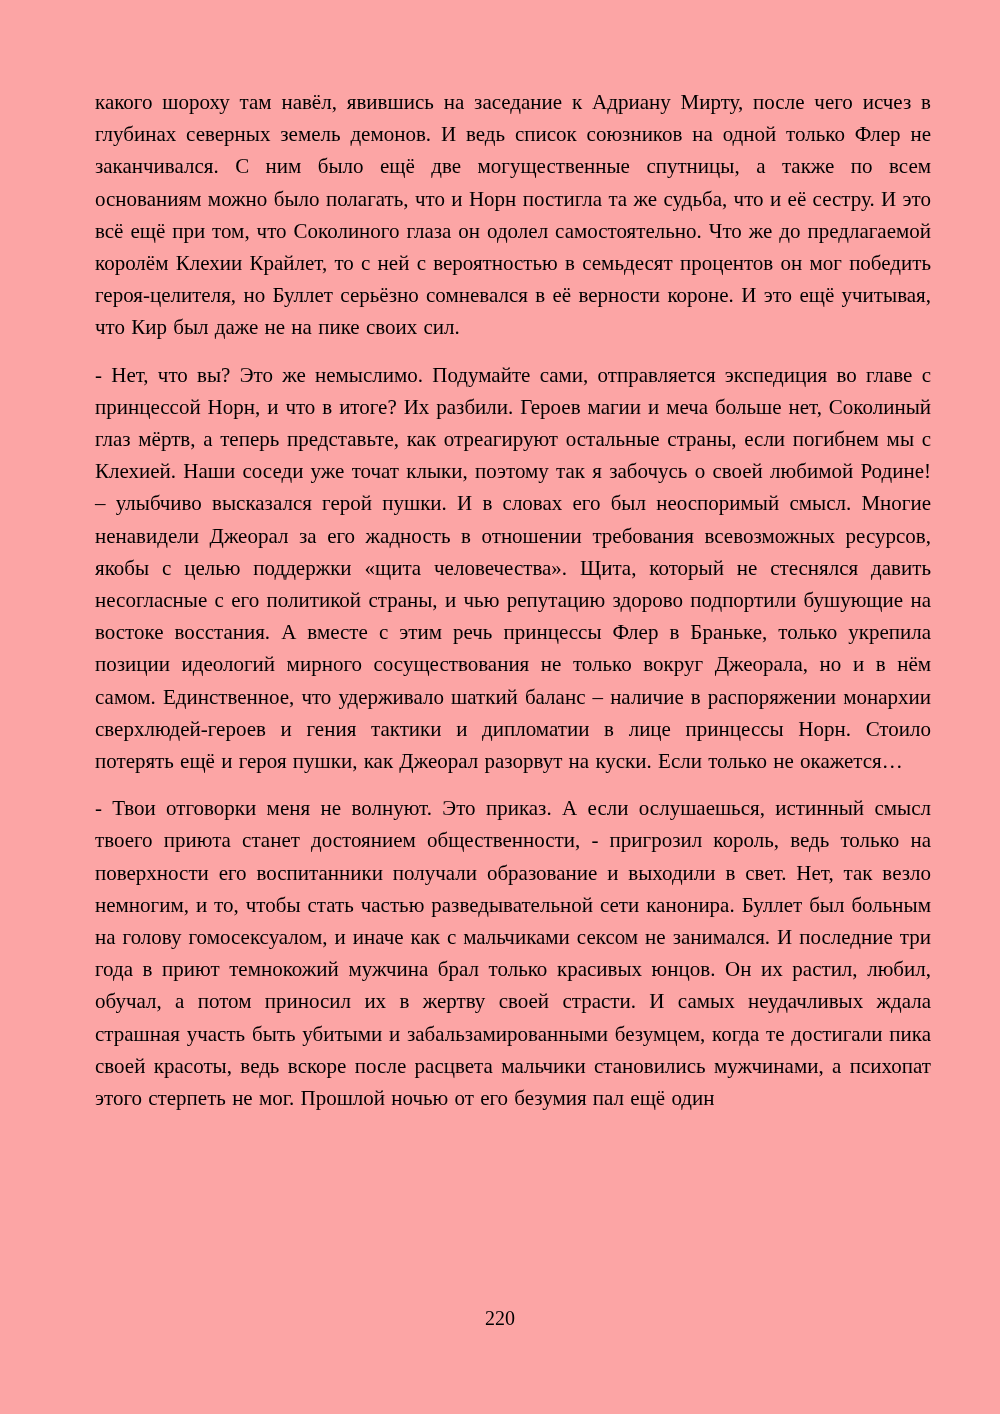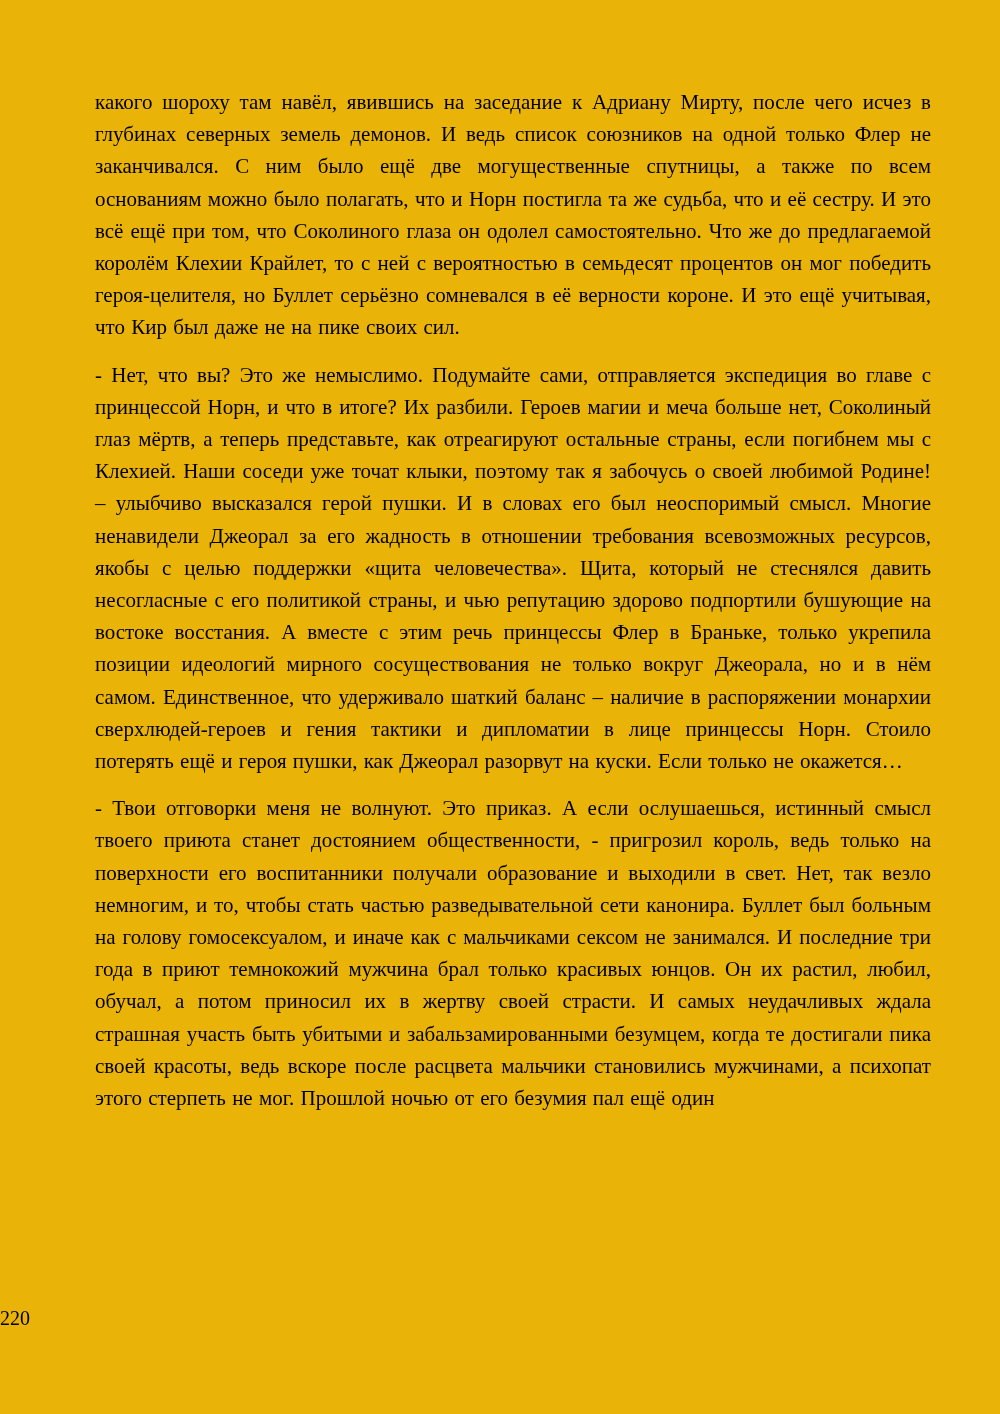--- a/index.html
+++ b/index.html
@@ -4,21 +4,21 @@
 <style>
   html, body {
     margin: 0;
     padding: 0;
     background: #ffffff;
   }
   .page {
     position: relative;
     width: 1000px;
     height: 1414px;
-    background: #eab308;
+    background: #fca5a5;
     color: #000000;
     font-family: "Liberation Serif", "DejaVu Serif", serif;
     overflow: hidden;
   }
   .text-block {
     position: absolute;
     left: 95px;
     top: 86px;
     width: 836px;
     font-size: 21px;
@@ -29,21 +29,21 @@
   .text-block p {
     margin: 0 0 15px 0;
     padding: 0;
     word-spacing: 1px;
   }
   .page-number {
     position: absolute;
     left: 0;
     top: 1306px;
     width: 100%;
-    text-align: left;
+    text-align: center;
     font-size: 20px;
     line-height: 24px;
   }
 </style>
 </head>
 <body>
 
 <div class="page">
   <div class="text-block">
       <p>какого шороху там навёл, явившись на заседание к Адриану Мирту, после чего исчез в глубинах северных земель демонов. И ведь список союзников на одной только Флер не заканчивался. С ним было ещё две могущественные спутницы, а также по всем основаниям можно было полагать, что и Норн постигла та же судьба, что и её сестру. И это всё ещё при том, что Соколиного глаза он одолел самостоятельно. Что же до предлагаемой королём Клехии Крайлет, то с ней с вероятностью в семьдесят процентов он мог победить героя-целителя, но Буллет серьёзно сомневался в её верности короне. И это ещё учитывая, что Кир был даже не на пике своих сил.</p>

